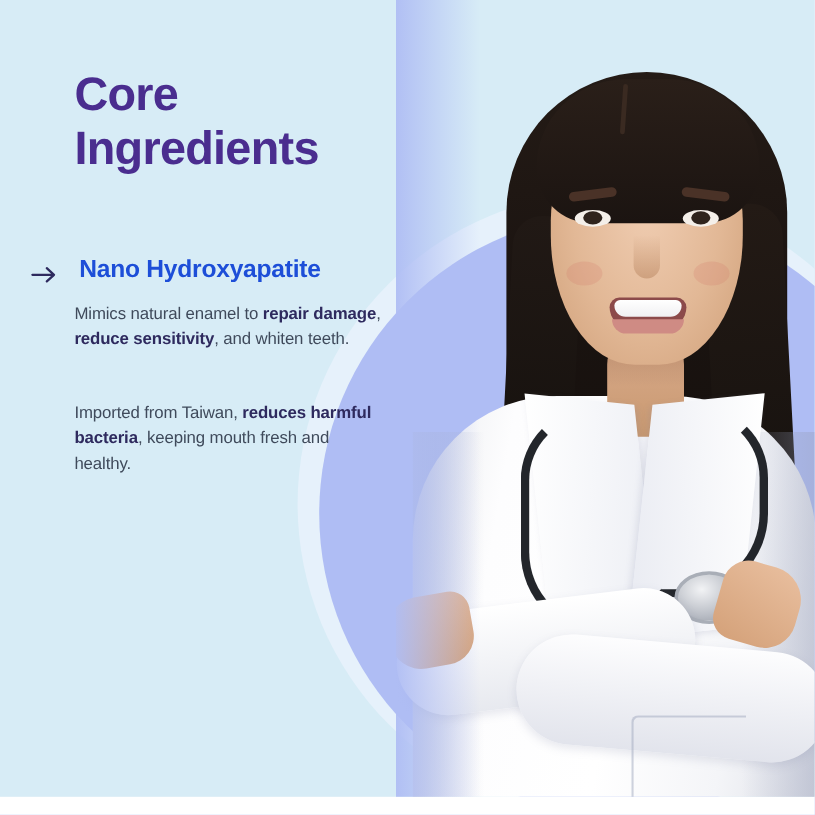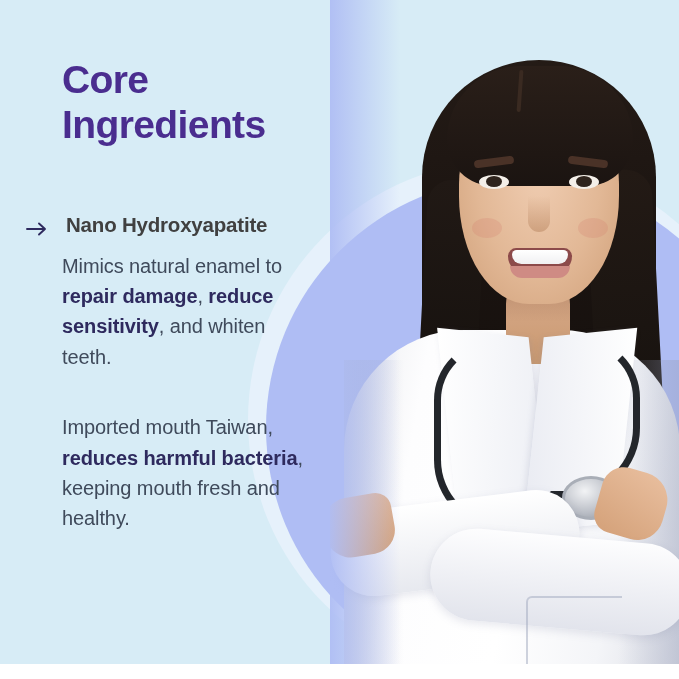--- a/index.html
+++ b/index.html
@@ -239,27 +239,27 @@
   .arrow-icon {
     flex:0 0 auto;
     width:26px; height:26px;
     margin-top:4px;
     color:#2e2a5e;
   }
   .arrow-icon svg { display:block; }
   .ing-name {
     font-size:20.5px;
     font-weight:bold;
-    color:#404040;
+    color:#1d4ed8;
     line-height:1.3;
     letter-spacing:-.2px;
     max-width:224px;
   }
   .ing-desc {
-    font-size:20px;
+    font-size:14px;
     color:#3f4a5b;
     line-height:1.52;
     max-width:258px;
     letter-spacing:-.1px;
   }
   .ing-desc b { color:#2e2a5e; font-weight:bold; }
 </style>
 </head>
 <body>
 
@@ -322,17 +322,17 @@
           <svg width="26" height="26" viewBox="0 0 26 26" fill="none">
             <path d="M3 13 H21 M15 7.5 L21 13 L15 18.5" stroke="currentColor" stroke-width="1.9" stroke-linecap="round" stroke-linejoin="round"></path>
           </svg>
         </span>
         <span class="ing-name">Nano Hydroxyapatite</span>
       </div>
       <p class="ing-desc"><span>Mimics natural enamel to </span><b>repair damage</b><span>, </span><b>reduce sensitivity</b><span>, and whiten teeth.</span></p>
     </div>
 
     <div class="ingredient">
-      <p class="ing-desc"><span>Imported mouth Taiwan, </span><b>reduces harmful bacteria</b><span>, keeping mouth fresh and healthy.</span></p>
+      <p class="ing-desc"><span>Imported from Taiwan, </span><b>reduces harmful bacteria</b><span>, keeping mouth fresh and healthy.</span></p>
     </div>
   </div>
 
 </div>
 
 </body></html>

